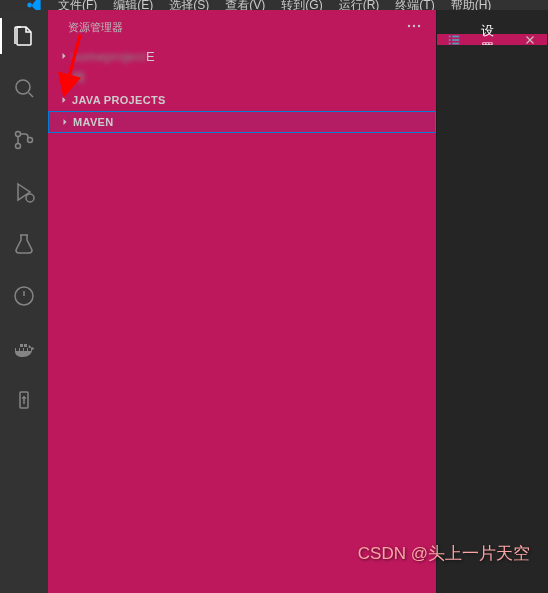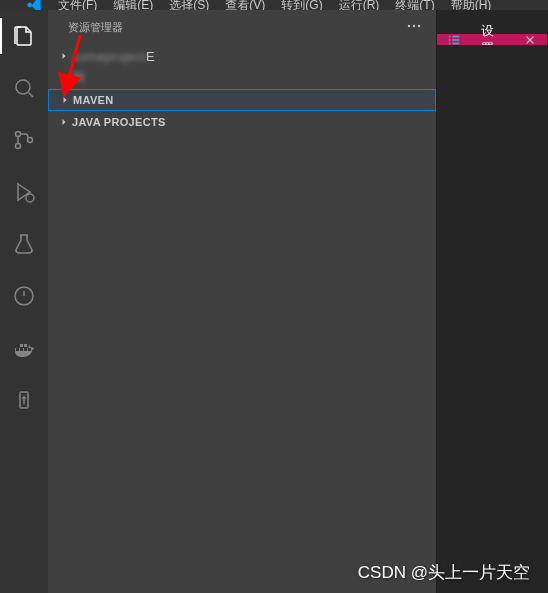--- a/index.html
+++ b/index.html
@@ -70,21 +70,21 @@
       position: absolute;
       left: 0;
       top: 0;
       bottom: 0;
       width: 2px;
       background: #ffffff;
     }
     .activity-icon svg { width: 24px; height: 24px; }
     .sidebar {
       width: 389px;
-      background: #404040;
+      background: #be185d;
       display: flex;
       flex-direction: column;
       border-right: 1px solid #1e1e1e;
     }
     .sidebar-header {
       height: 35px;
       display: flex;
       align-items: center;
       justify-content: space-between;
       padding: 0 12px 0 20px;
@@ -173,23 +173,23 @@
       margin-left: auto;
       cursor: pointer;
       display: flex;
     }
     .editor-content {
       flex: 1;
       background: #252526;
     }
     .watermark {
       position: absolute;
-      bottom: 9px;
+      bottom: 28px;
       right: 18px;
-      color: #ffffff;
+      color: #fca5a5;
       font-size: 17px;
       text-shadow: 1px 1px 3px rgba(0,0,0,0.6);
       pointer-events: none;
       font-weight: 400;
     }
     .arrow-annotation {
       position: absolute;
       left: 45px;
       top: 30px;
       pointer-events: none;
@@ -293,36 +293,36 @@
 
     <div class="tree-item folder">
       <span class="tree-chevron">
         <svg width="12" height="12" viewBox="0 0 16 16" fill="currentColor">
             <path d="M6 4l4 4-4 4V4z"></path>
           </svg>
       </span>
       <span class="tree-label"><span class="blur-text">网</span></span>
     </div>
 
+    <div class="tree-item">
+      <span class="tree-chevron">
+        <svg width="12" height="12" viewBox="0 0 16 16" fill="currentColor">
+            <path d="M6 4l4 4-4 4V4z"></path>
+          </svg>
+      </span>
+      <span class="tree-label">JAVA PROJECTS</span>
+    </div>
+
     <div class="tree-item selected">
       <span class="tree-chevron">
         <svg width="12" height="12" viewBox="0 0 16 16" fill="currentColor">
             <path d="M6 4l4 4-4 4V4z"></path>
           </svg>
       </span>
       <span class="tree-label">MAVEN</span>
-    </div>
-
-    <div class="tree-item">
-      <span class="tree-chevron">
-        <svg width="12" height="12" viewBox="0 0 16 16" fill="currentColor">
-            <path d="M6 4l4 4-4 4V4z"></path>
-          </svg>
-      </span>
-      <span class="tree-label">JAVA PROJECTS</span>
     </div>
   </div>
 
   <div class="editor-tabs">
     <div class="tab-bar">
       <div class="tab">
         <span class="tab-icon">
           <svg width="14" height="14" viewBox="0 0 16 16" fill="currentColor">
               <rect x="2" y="3" width="2" height="2"></rect>
               <rect x="6" y="3" width="8" height="2"></rect>

